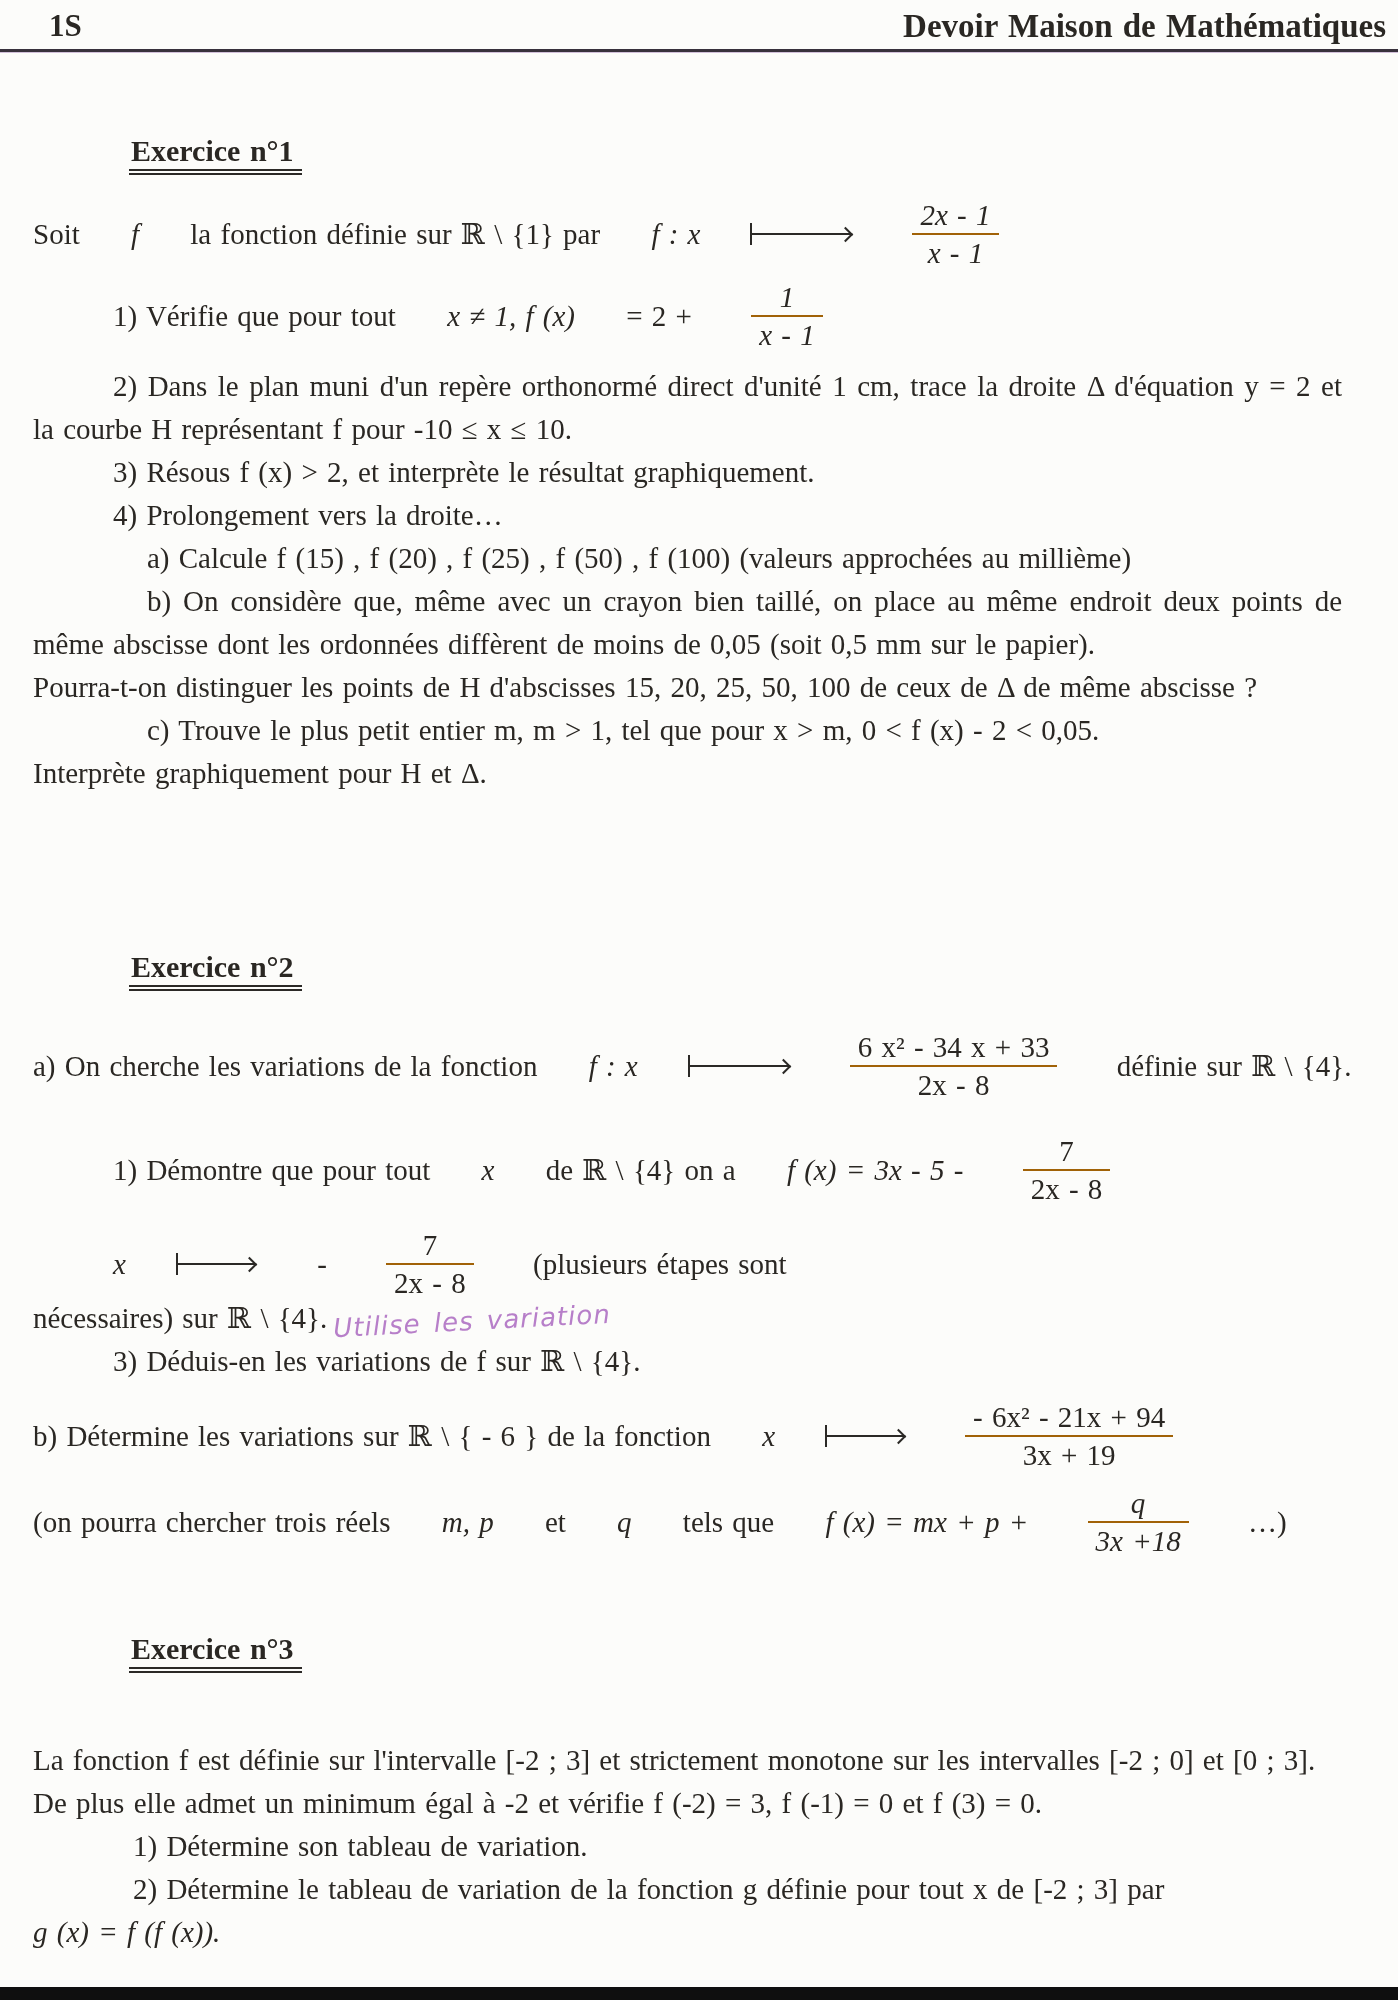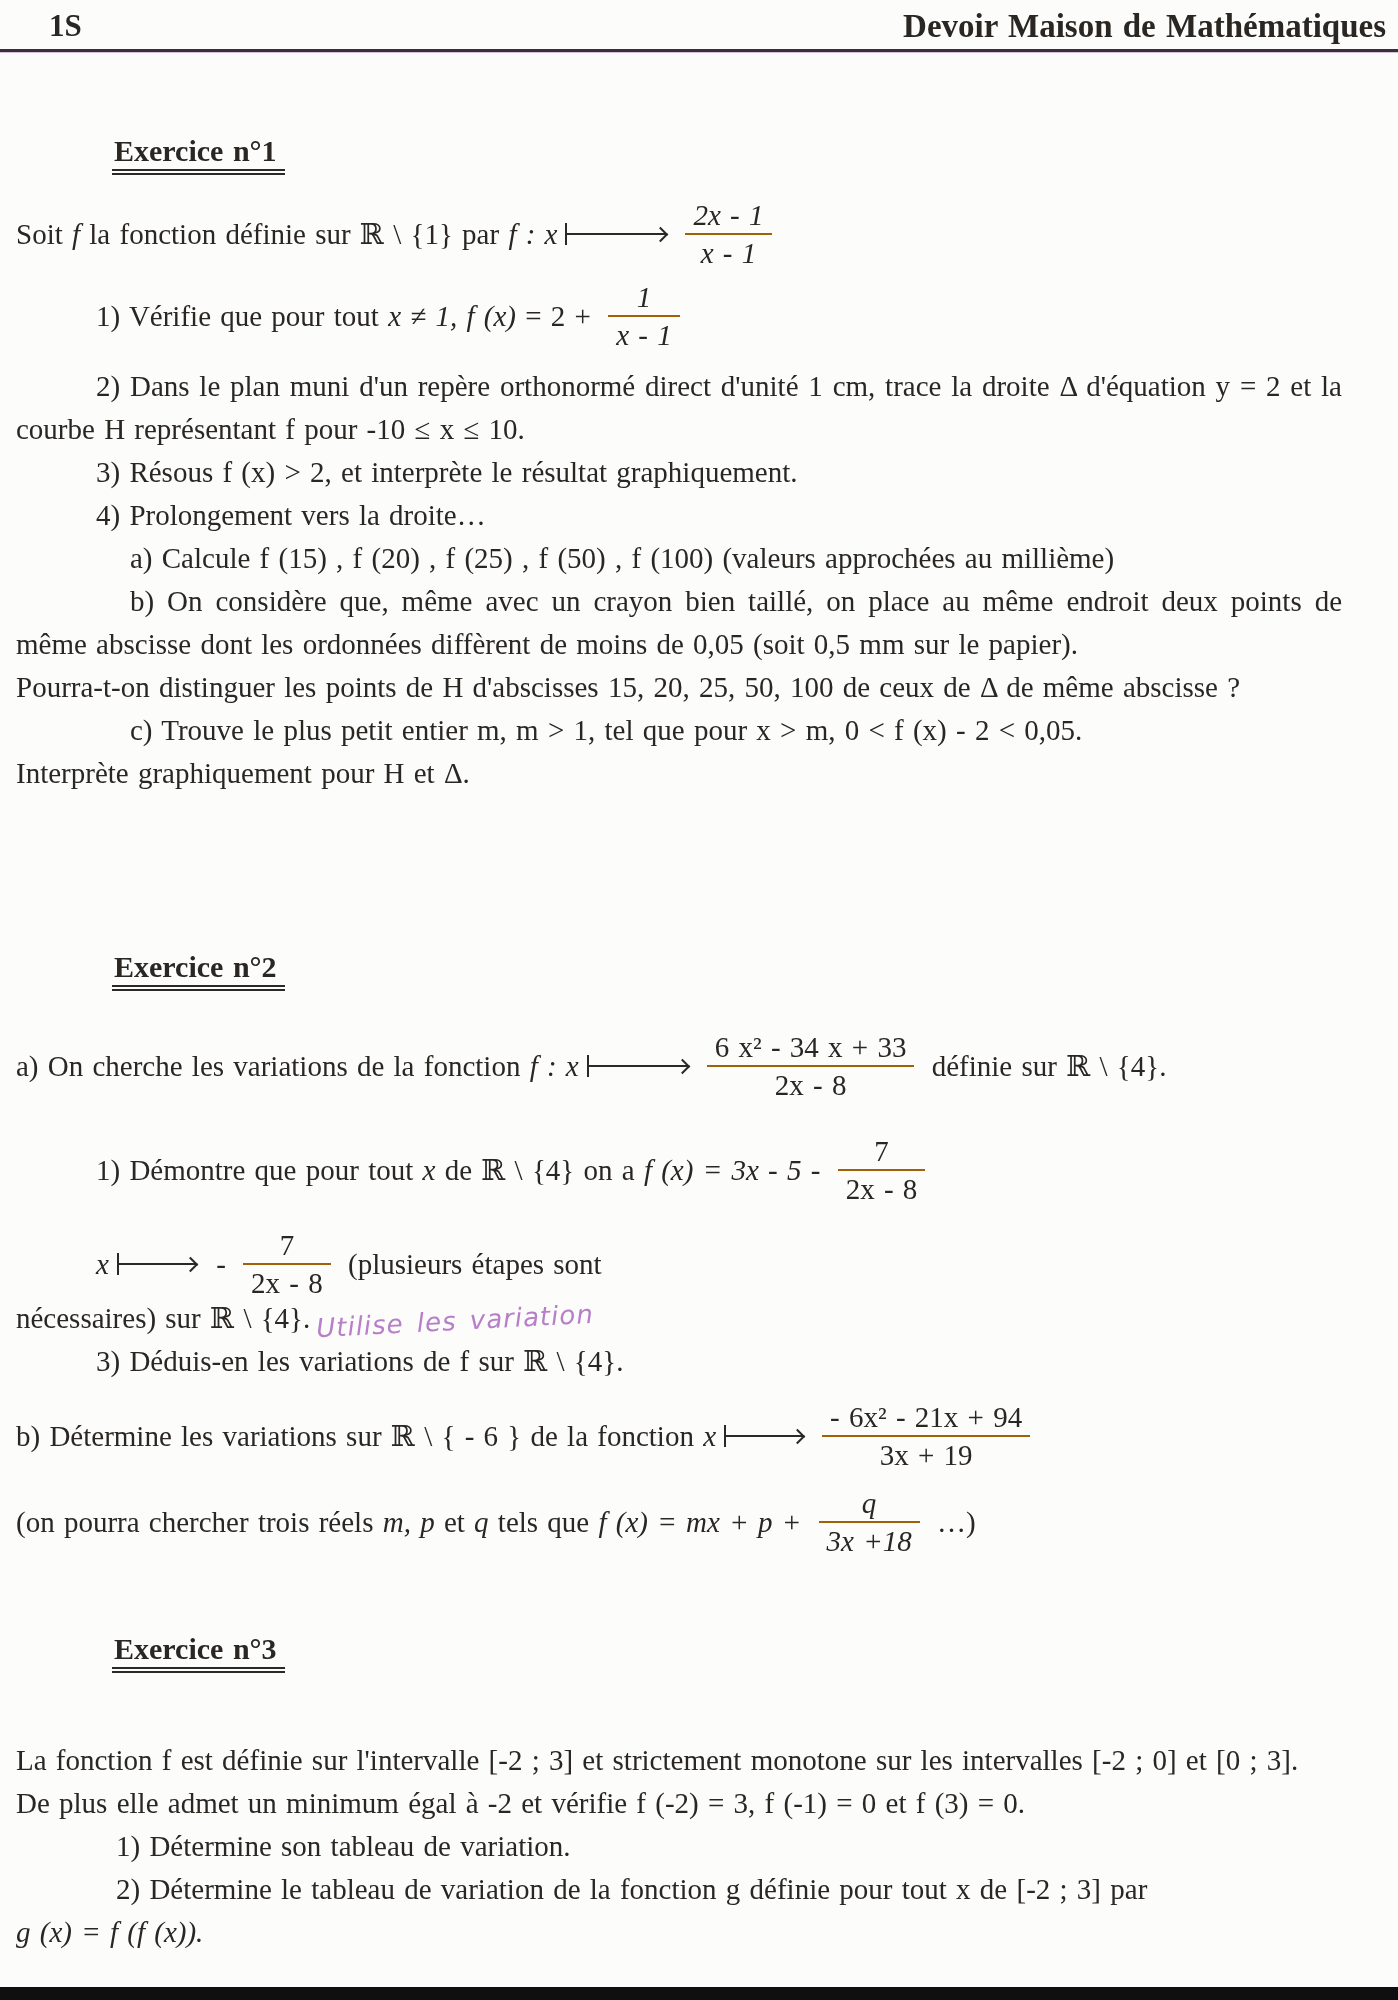--- a/index.html
+++ b/index.html
@@ -12,32 +12,32 @@
     font-family:"Liberation Serif","DejaVu Serif",serif;
     color:#2a2723;
     word-spacing:2px;
   }
   
   .hdr{position:absolute;top:0;left:0;right:0;height:52px;margin-left:33px;}
   .hdr .lvl{position:absolute;left:16px;top:8px;font-size:31px;font-weight:bold;}
   .hdr .ttl{position:absolute;left:0;right:12px;top:8px;text-align:right;font-size:33px;font-weight:bold;margin:0;}
   .hdr-rule{position:absolute;top:49px;left:0;right:0;height:3px;background:#38313c;box-shadow:0 1px 0 rgba(160,120,180,.45);}
   
-  .sec{position:absolute;left:0;right:0;padding:0 56px 0 16px;}
+  .sec{position:absolute;left:17px;right:0;padding:0 56px 0 16px;}
   .exh{font-size:30px;font-weight:bold;display:inline-block;border-bottom:6px double #2b2926;padding:0 8px 1px 2px;margin:0 0 0 96px;}
   .p{font-size:29px;line-height:43px;margin:0;}
   .just{text-align:justify;}
   .ind1{text-indent:80px;}
   .ind2{text-indent:114px;}
   .ind3{text-indent:100px;}
   .pl80{padding-left:80px;}
   .nowrap{white-space:nowrap;}
   .v{font-style:italic;}
   
-  .fline{display:flex;align-items:center;min-height:78px;}
+  .fline{display:flex;align-items:center;min-height:78px;gap:42px;}
   .fline > span, .fline > i{white-space:pre;flex:0 0 auto;}
   
   .frac{display:inline-block;text-align:center;line-height:1.12;margin:0 8px;flex:0 0 auto;}
   .frac .num{display:block;padding:0 8px 2px;}
   .frac .den{display:block;border-top:2px solid #a16207;padding:2px 8px 0;}
   .frac.v{font-style:italic;}
   
   .mapsto{position:relative;display:inline-block;width:102px;height:24px;margin:0 10px 0 8px;flex:0 0 auto;}
   .mapsto .bar{position:absolute;left:0;top:1px;width:2px;height:22px;background:#2b2926;}
   .mapsto .shaft{position:absolute;left:0;top:11px;width:100%;height:2px;background:#2b2926;}

